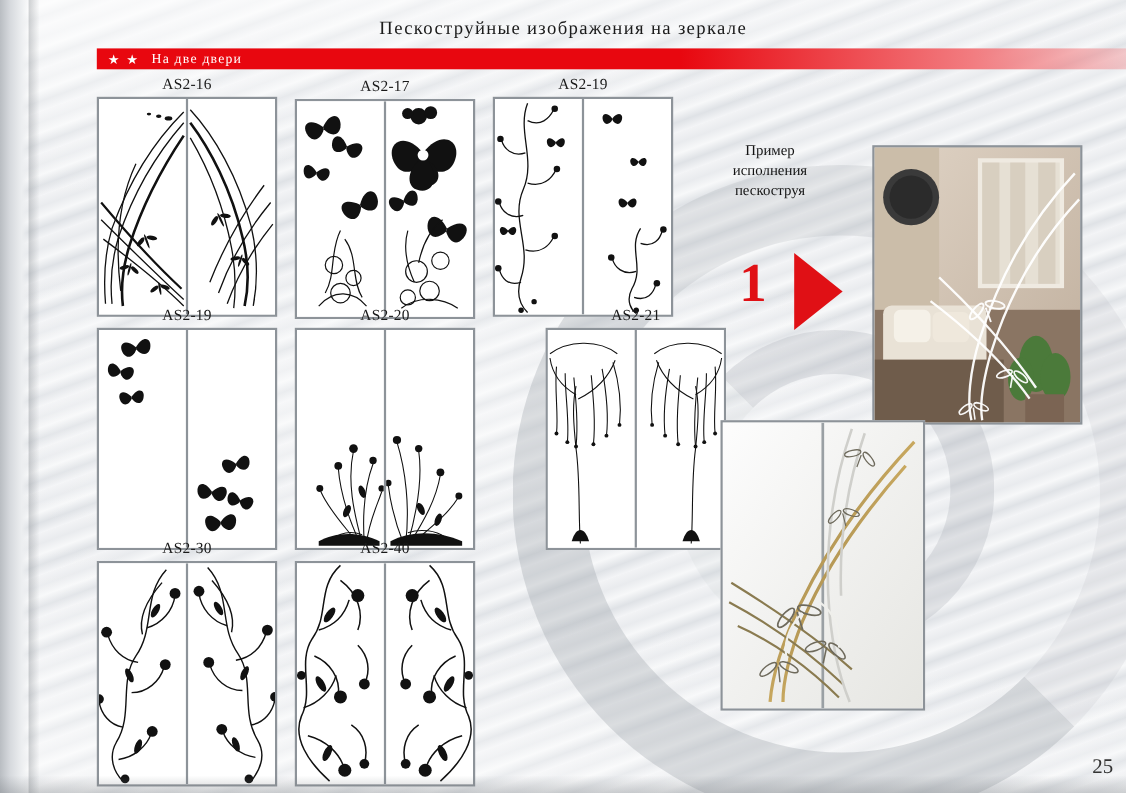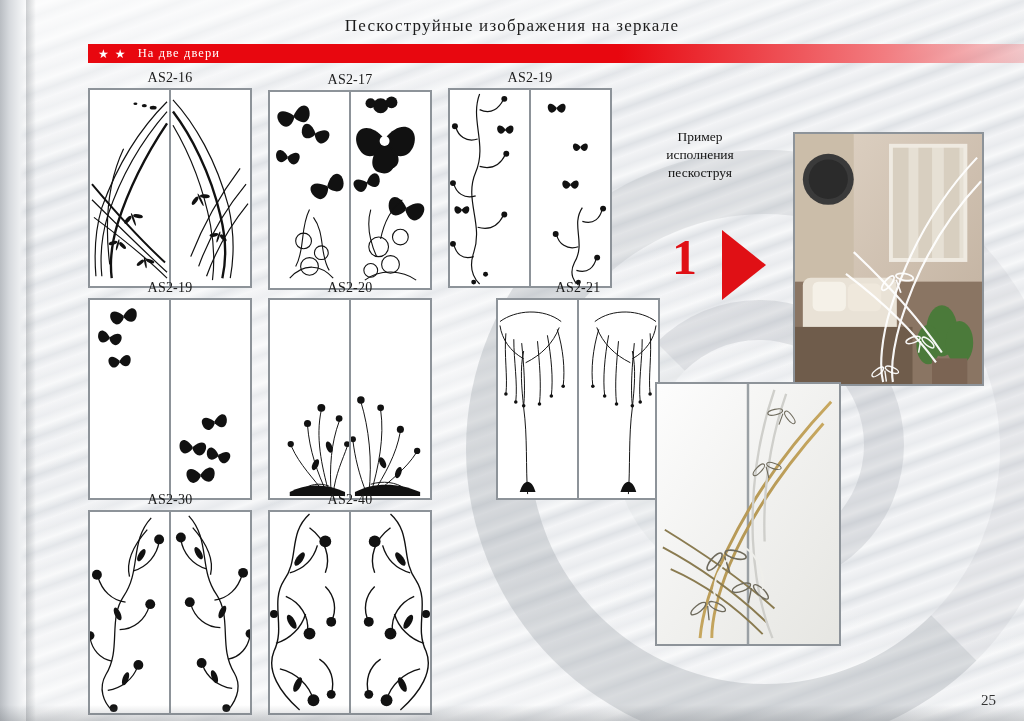--- a/index.html
+++ b/index.html
@@ -202,23 +202,23 @@
   }
   #arrow-2 {
     left: 682px;
     top: 420px;
     border-left: 28px solid transparent;
     border-right: 28px solid transparent;
     border-bottom: 84px solid #e01015;
   }
   .page-number {
     position: absolute;
-    right: 28px;
+    right: 12px;
     bottom: 12px;
-    font-size: 15px;
+    font-size: 19px;
     color: #333333;
     font-family: "Liberation Serif", serif;
   }
   .bottom-shadow {
     position: absolute;
     left: 0; right: 0; bottom: 0;
     height: 16px;
     background: linear-gradient(0deg, rgba(120,125,130,0.35), rgba(255,255,255,0));
   }
 </style>

